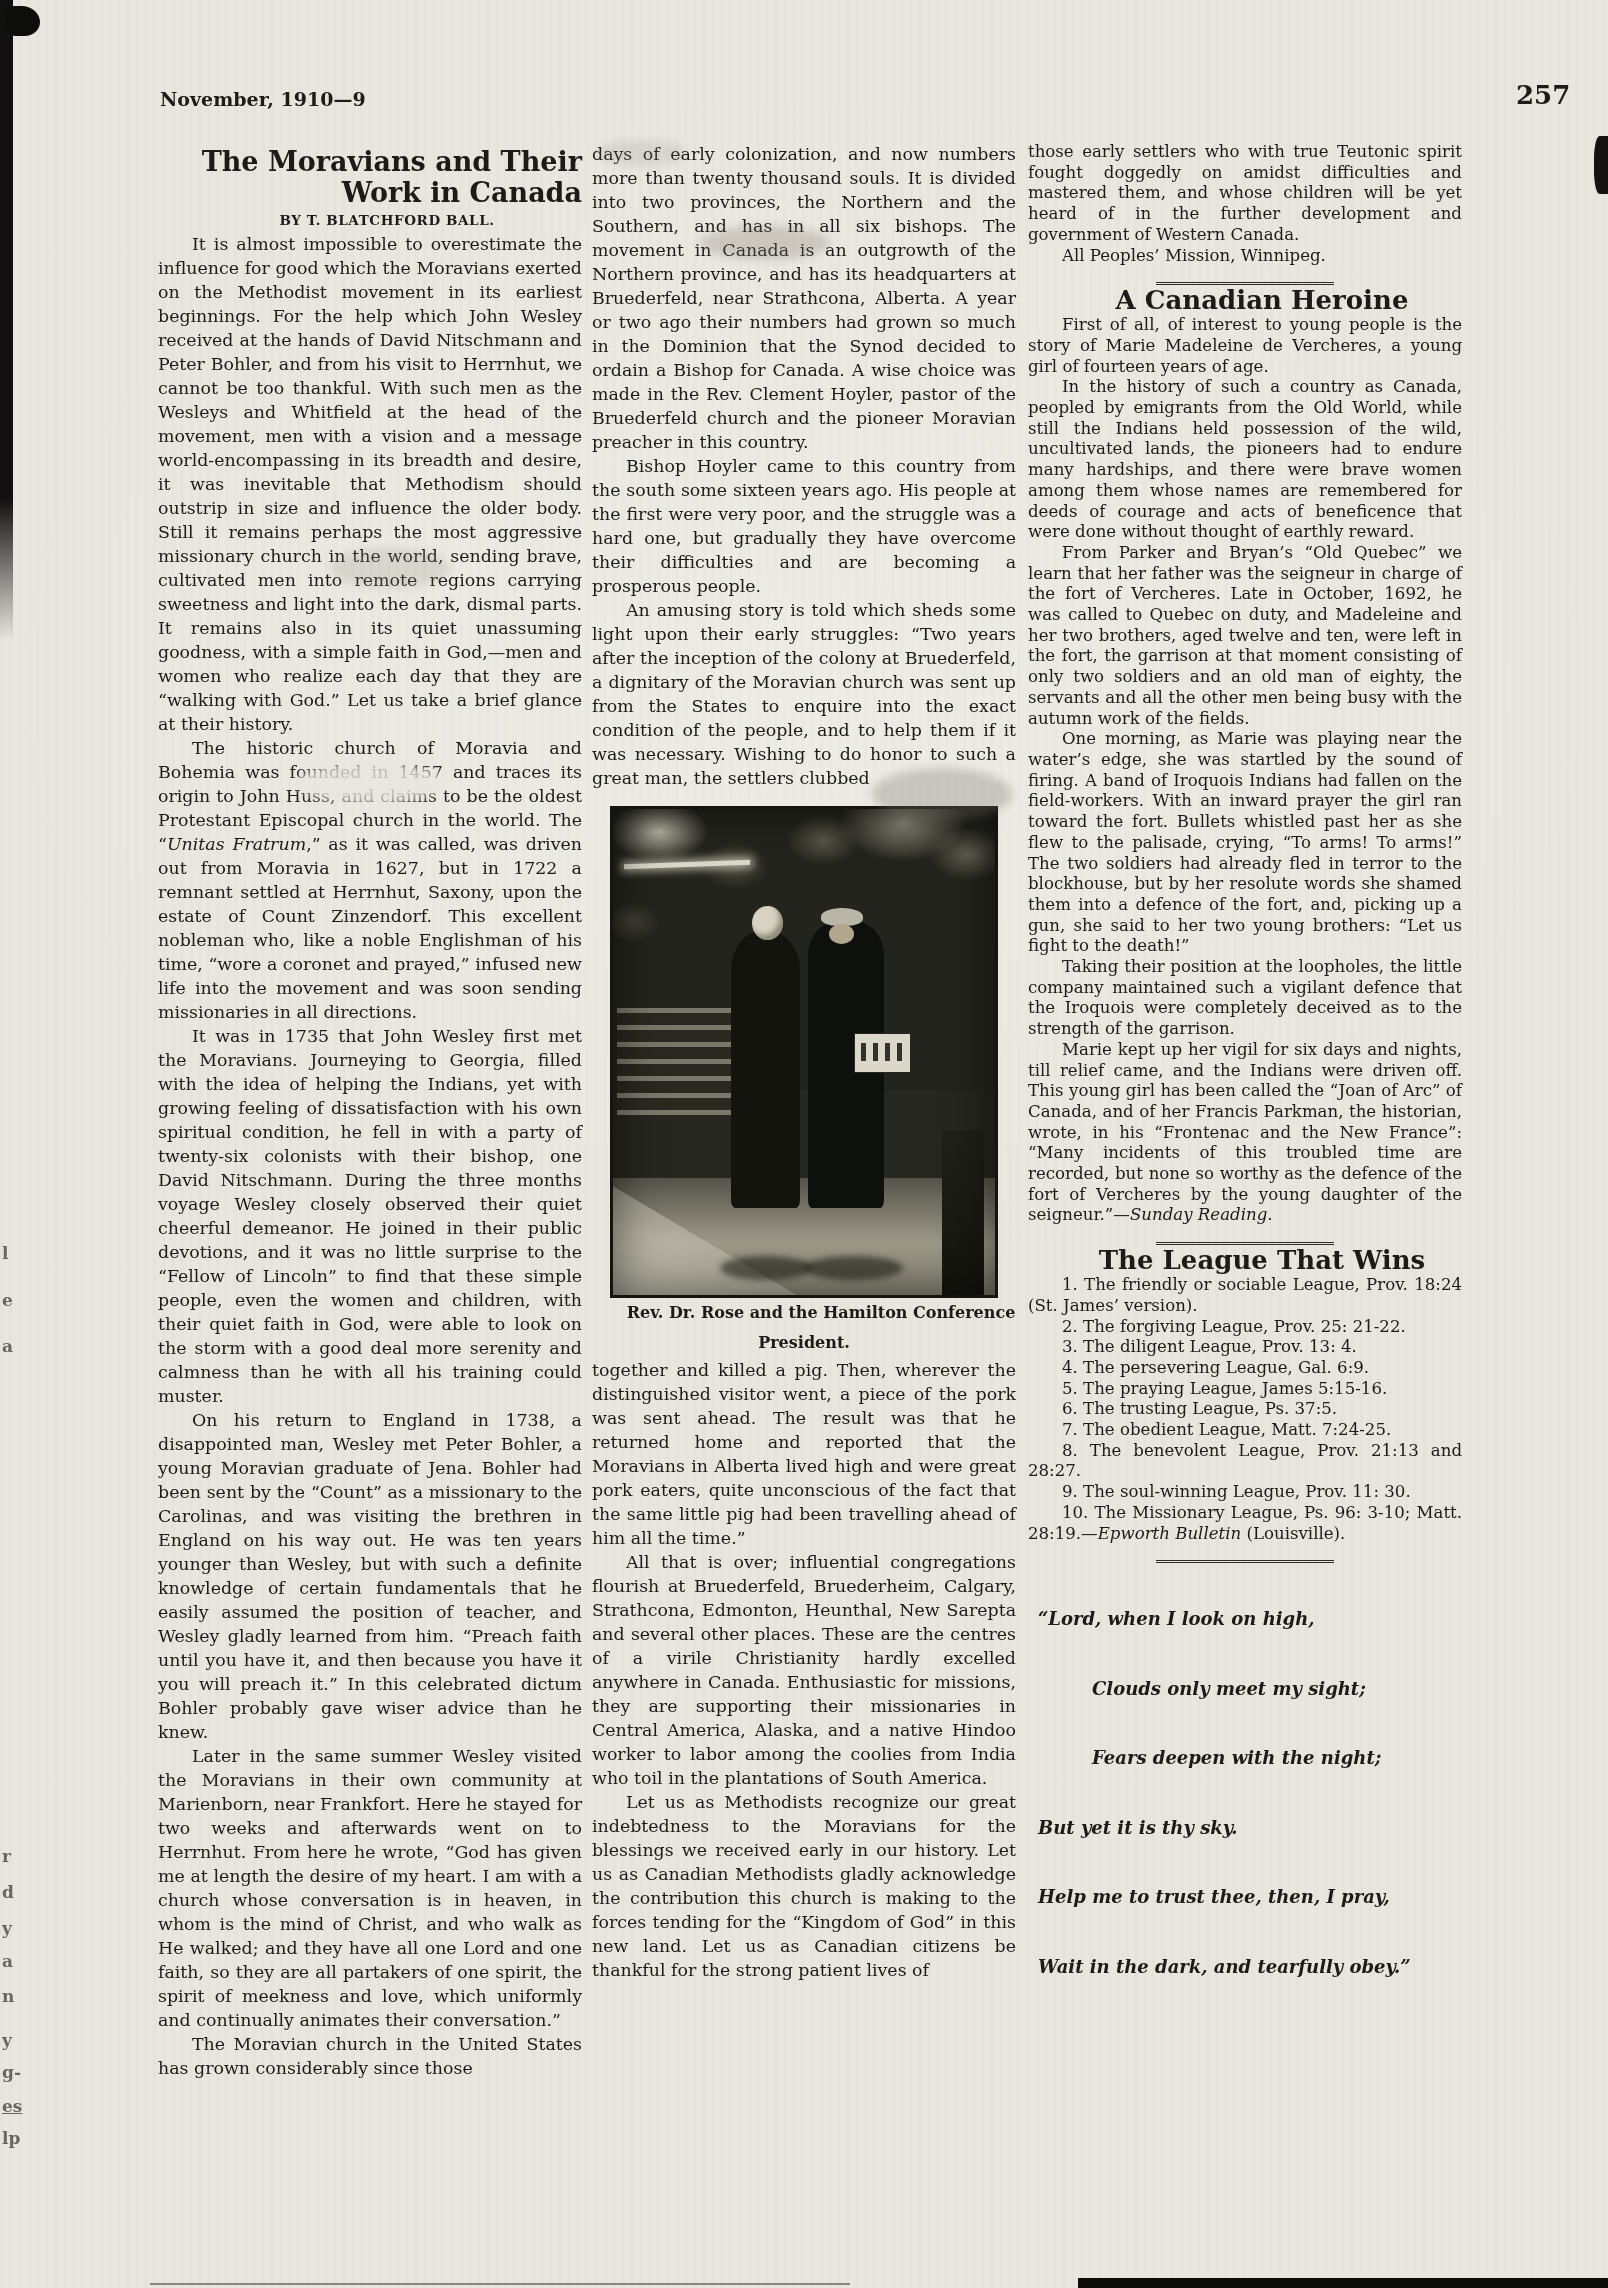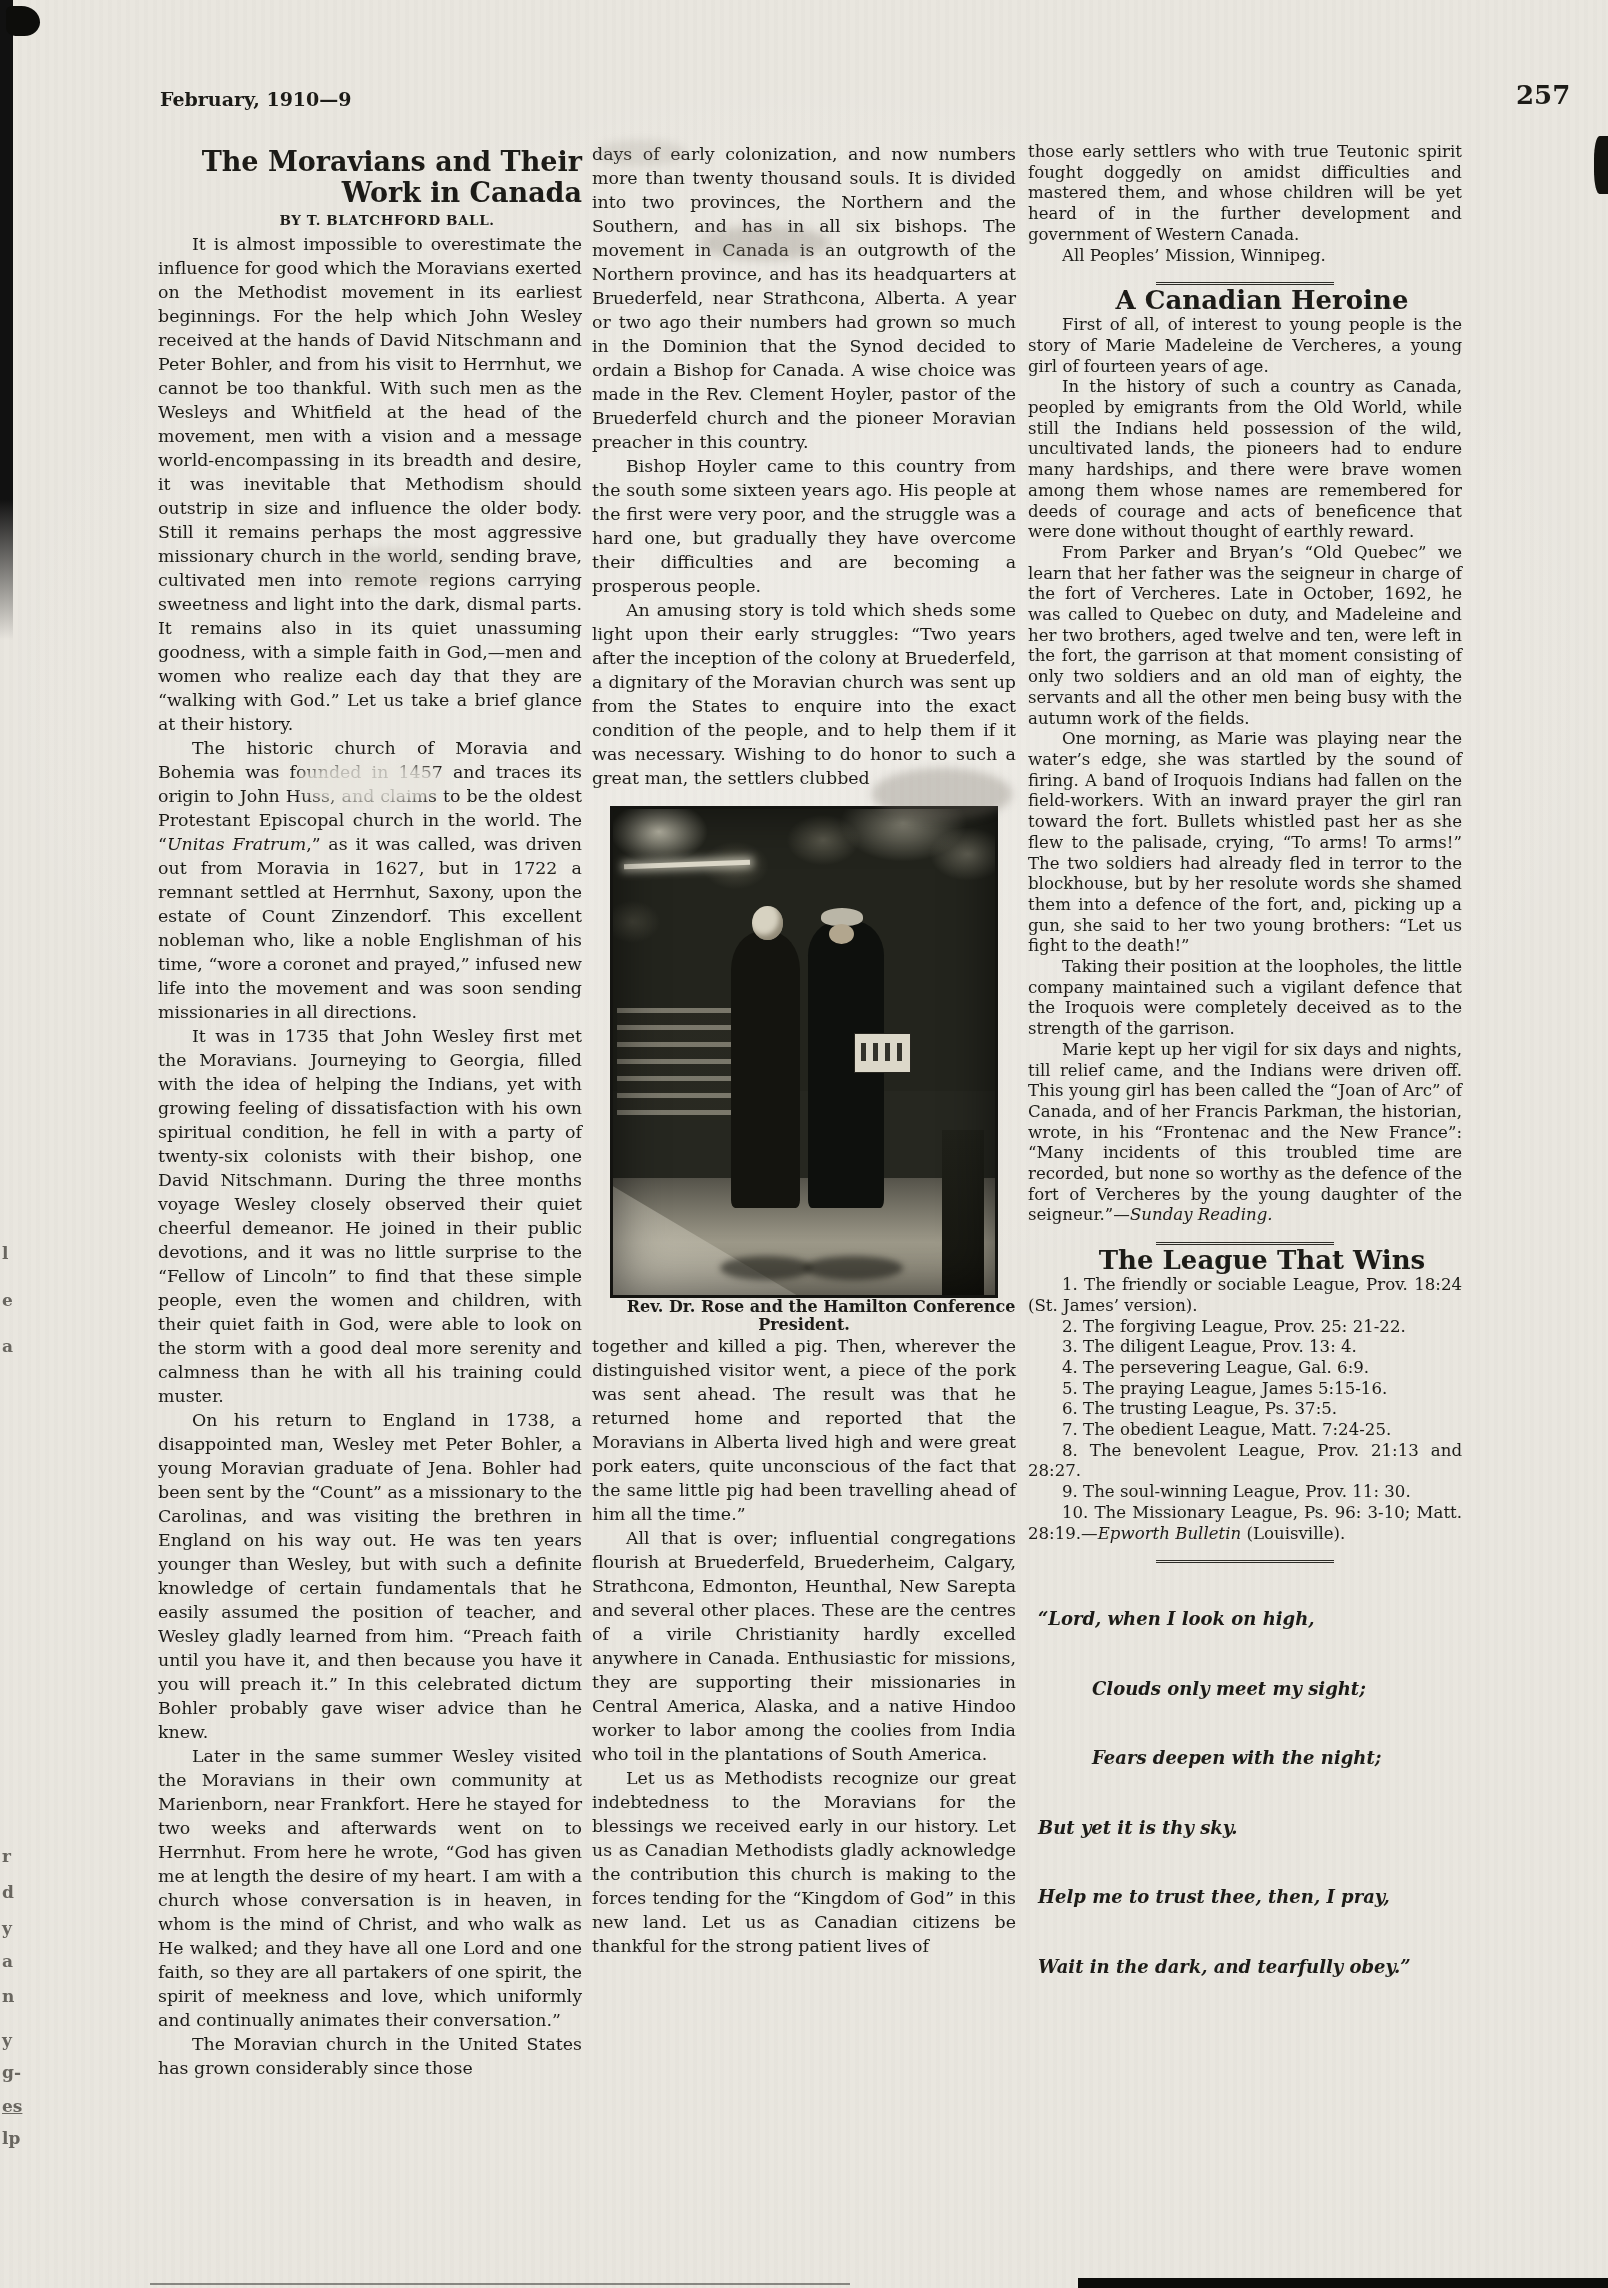--- a/index.html
+++ b/index.html
@@ -49,21 +49,21 @@
   .ph-man2{left:51%;top:23%;width:20%;height:59%;background:#0e100d;border-radius:40% 40% 5% 5%/12% 12% 3% 3%;}
   .ph-man2-cap{left:54.5%;top:20.4%;width:11%;height:3.6%;background:#bab6a7;border-radius:55% 55% 45% 45%;}
   .ph-man2-face{left:56.5%;top:23.6%;width:6.5%;height:4.2%;background:#b2a68e;border-radius:50%;}
   .ph-sign{left:63%;top:46%;width:14.5%;height:8%;background:#dcd8c9;border:1px solid #26251f;}
   .ph-sign-marks{left:12%;top:25%;right:10%;bottom:30%;background:
       repeating-linear-gradient(90deg,#33322a 0 5px, rgba(0,0,0,0) 5px 12px);}
   .ph-shadow{bottom:3%;height:5%;background:rgba(18,18,13,.55);border-radius:50%;filter:blur(3px);}
   .ph-sh1{left:28%;width:24%;}
   .ph-sh2{left:50%;width:26%;}
   .ph-vig{left:0;top:0;right:0;bottom:0;box-shadow:inset 0 0 50px rgba(0,0,0,.6);}
-  .caption{font-size:16px;line-height:18px;font-weight:bold;text-align:center;text-indent:0;
+  .caption{font-size:16px;line-height:30px;font-weight:bold;text-align:center;text-indent:0;
            margin:12px 18px 16px;}
   
   .poem{font-style:italic;font-weight:bold;font-size:18px;line-height:26.5px;text-align:left;margin-top:20px;}
   .poem p{text-indent:0;padding-left:10px;margin-top:43px;}
   .poem p.ind{padding-left:64px;}
   
   .footer{position:absolute;left:140px;right:120px;top:2194px;text-align:center;font-size:29px;font-weight:bold;}
   
   .art{position:absolute;}
   .edge-strip{left:0;top:0;width:13px;height:640px;background:linear-gradient(180deg,#111 0 78%, rgba(17,17,17,0));}
@@ -77,21 +77,21 @@
   .sm2{left:330px;top:548px;width:120px;height:40px;background:rgba(150,144,132,.22);}
   .sm3{left:700px;top:226px;width:130px;height:34px;background:rgba(125,119,107,.28);}
   .sm4{left:872px;top:768px;width:140px;height:52px;background:rgba(120,114,102,.3);}
   .sm5{left:596px;top:140px;width:90px;height:26px;background:rgba(140,134,122,.18);}
 </style>
 </head>
 <body>
 
 <div class="page">
 
-  <div class="issue">February, 1910—9</div>
+  <div class="issue">November, 1910—9</div>
   <div class="pagenum">257</div>
 
   <div class="col col1">
     <p class="article-title">The Moravians and Their Work in Canada</p>
     <p class="byline">BY T. BLATCHFORD BALL.</p>
     <div>
         <p>It is almost impossible to overestimate the influence for good which the Moravians exerted on the Methodist movement in its earliest beginnings. For the help which John Wesley received at the hands of David Nitschmann and Peter Bohler, and from his visit to Herrnhut, we cannot be too thankful. With such men as the Wesleys and Whitfield at the head of the movement, men with a vision and a message world-encompassing in its breadth and desire, it was inevitable that Methodism should outstrip in size and influence the older body. Still it remains perhaps the most aggressive missionary church in the world, sending brave, cultivated men into remote regions carrying sweetness and light into the dark, dismal parts. It remains also in its quiet unassuming goodness, with a simple faith in God,—men and women who realize each day that they are “walking with God.” Let us take a brief glance at their history.</p>
         <p>The historic church of Moravia and Bohemia was founded in 1457 and traces its origin to John Huss, and claims to be the oldest Protestant Episcopal church in the world. The “<i>Unitas Fratrum</i>,” as it was called, was driven out from Moravia in 1627, but in 1722 a remnant settled at Herrnhut, Saxony, upon the estate of Count Zinzendorf. This excellent nobleman who, like a noble Englishman of his time, “wore a coronet and prayed,” infused new life into the movement and was soon sending missionaries in all directions.</p>
         <p>It was in 1735 that John Wesley first met the Moravians. Journeying to Georgia, filled with the idea of helping the Indians, yet with growing feeling of dissatisfaction with his own spiritual condition, he fell in with a party of twenty-six colonists with their bishop, one David Nitschmann. During the three months voyage Wesley closely observed their quiet cheerful demeanor. He joined in their public devotions, and it was no little surprise to the “Fellow of Lincoln” to find that these simple people, even the women and children, with their quiet faith in God, were able to look on the storm with a good deal more serenity and calmness than he with all his training could muster.</p>
         <p>On his return to England in 1738, a disappointed man, Wesley met Peter Bohler, a young Moravian graduate of Jena. Bohler had been sent by the “Count” as a missionary to the Carolinas, and was visiting the brethren in England on his way out. He was ten years younger than Wesley, but with such a definite knowledge of certain fundamentals that he easily assumed the position of teacher, and Wesley gladly learned from him. “Preach faith until you have it, and then because you have it you will preach it.” In this celebrated dictum Bohler probably gave wiser advice than he knew.</p>

